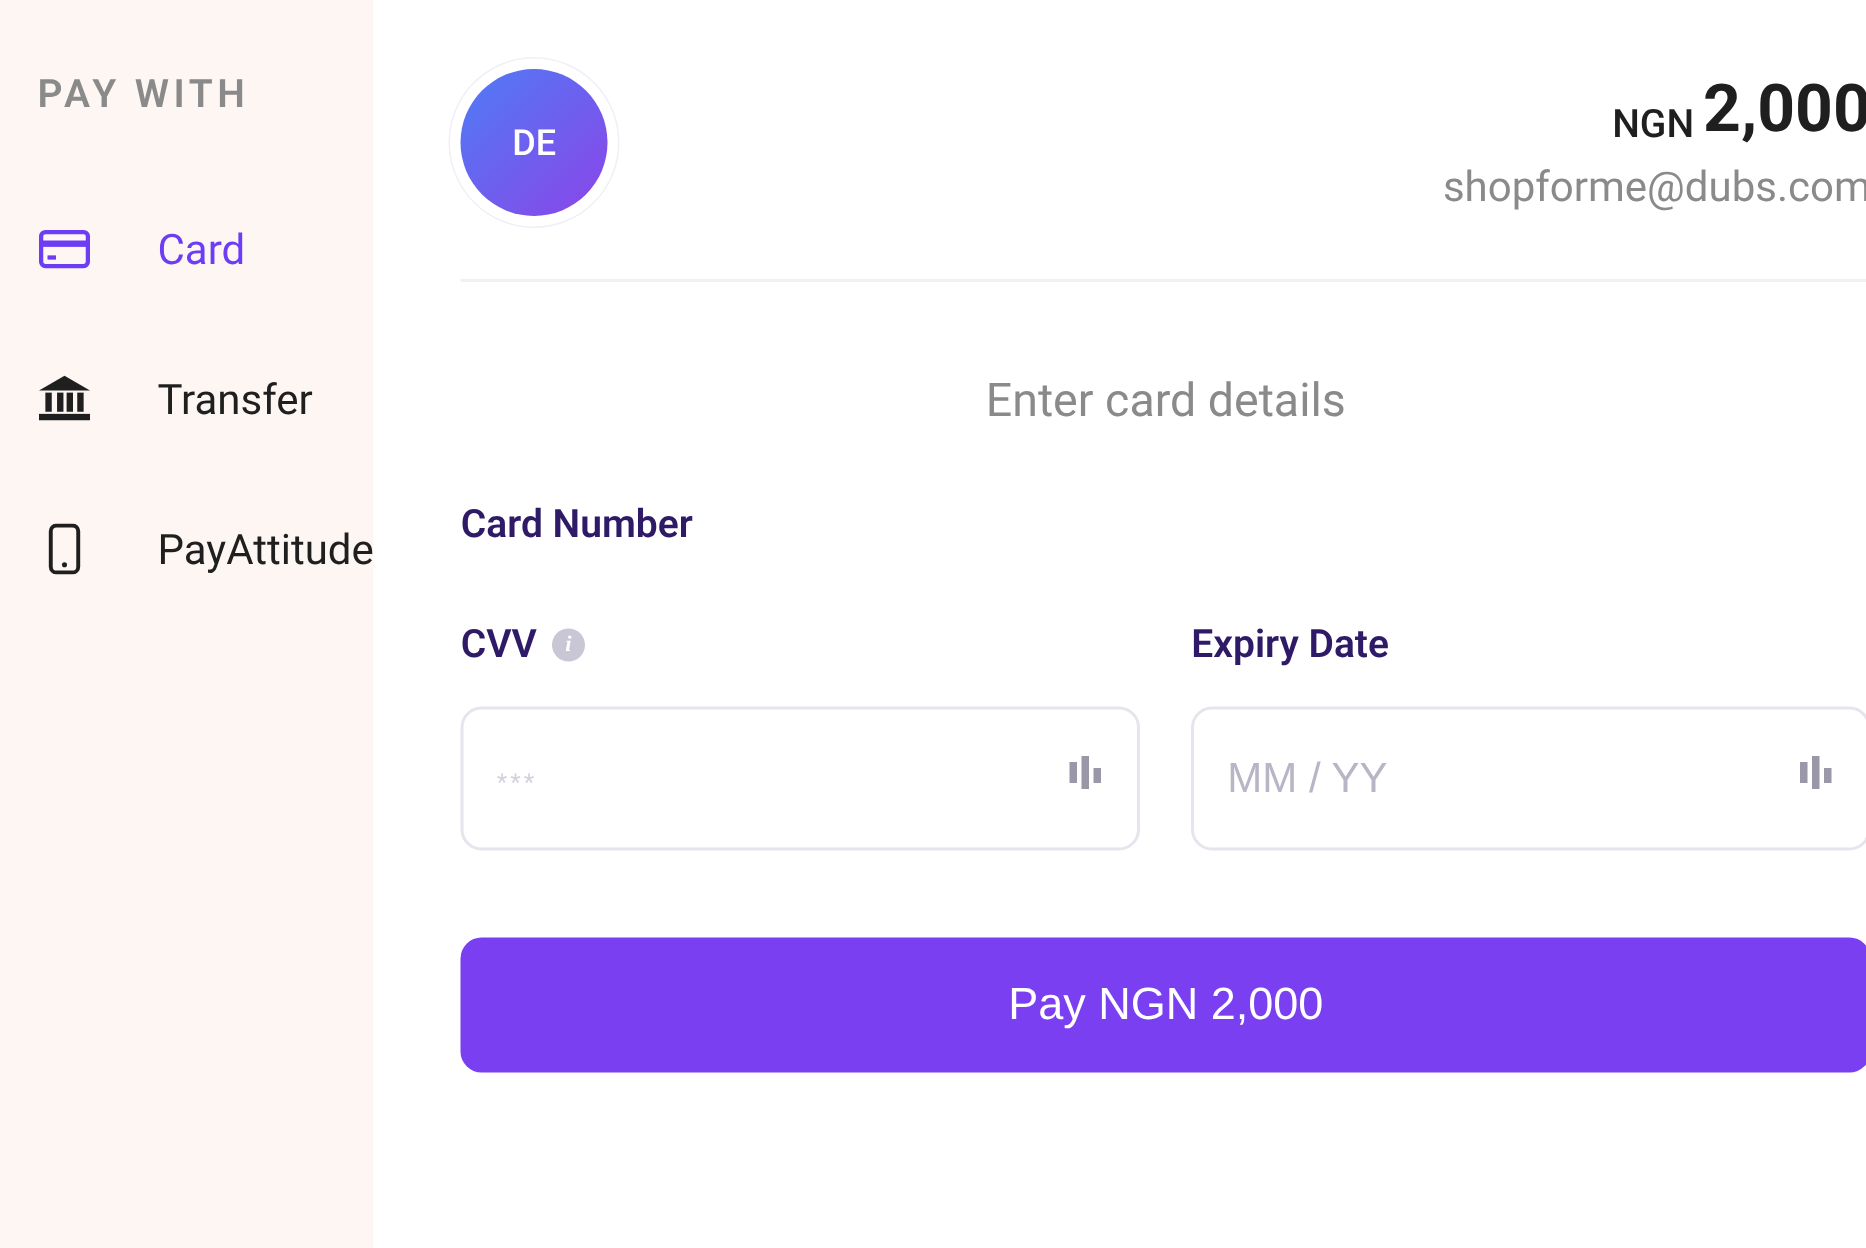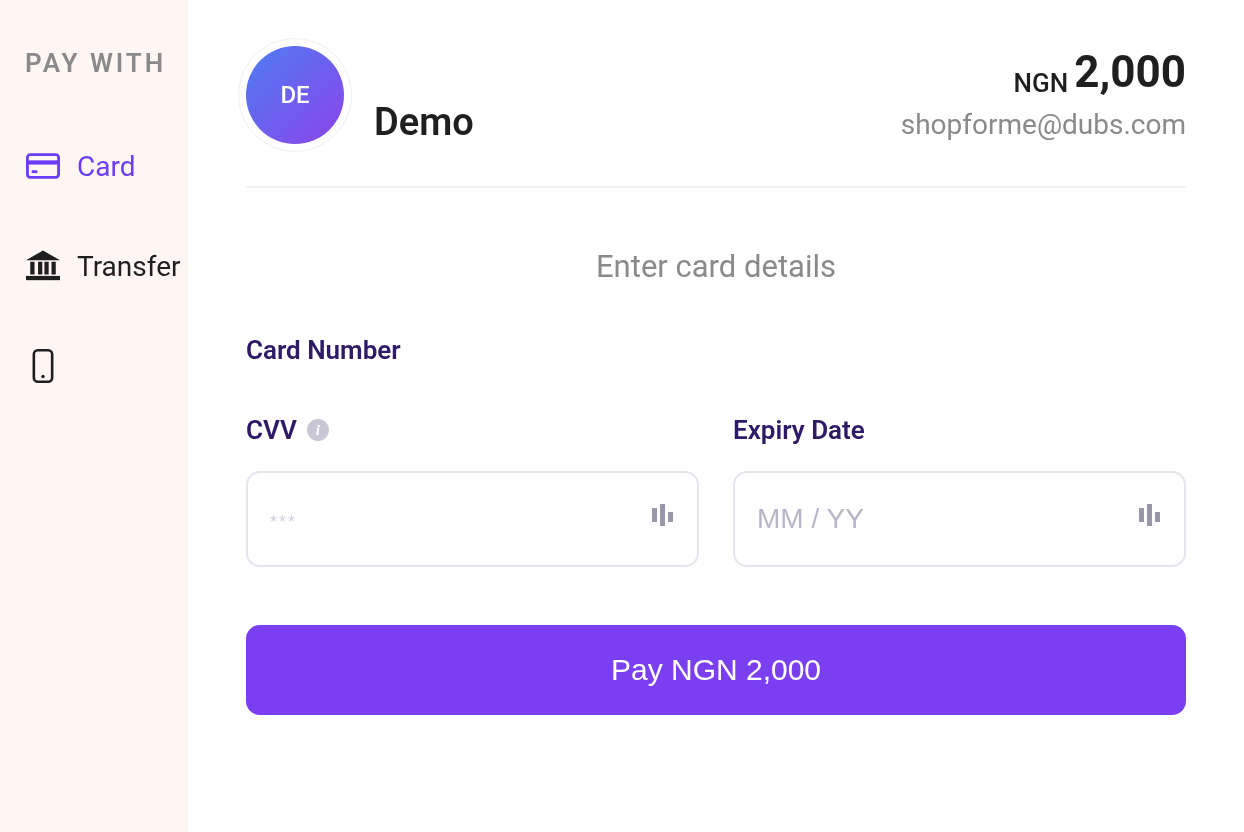--- a/index.html
+++ b/index.html
@@ -16,21 +16,21 @@
   .sidebar-title {
     font-size: 26px;
     font-weight: 600;
     letter-spacing: 3px;
     color: #8A8A8A;
   }
   .nav-items { margin-top: 70px; }
   .nav-item {
     display: flex;
     align-items: center;
-    gap: 16px;
+    gap: 44px;
     font-size: 28px;
     color: #1F1F1F;
     margin-bottom: 64px;
     cursor: pointer;
   }
   .nav-item.active { color: #6D3DF5; }
   .nav-icon { width: 36px; height: 36px; display: flex; align-items: center; justify-content: center; }
   .nav-icon svg { width: 34px; height: 34px; }
 
   
@@ -198,36 +198,36 @@
       <span>Transfer</span>
     </div>
 
     <div class="nav-item">
       <span class="nav-icon">
         <svg viewBox="0 0 16 26" fill="none">
           <rect x="1" y="1" width="14" height="24" rx="3" stroke="#1F1F1F" stroke-width="2"></rect>
           <circle cx="8" cy="21" r="1.3" fill="#1F1F1F"></circle>
         </svg>
       </span>
+      <span>PayAttitude</span>
     </div>
 
   </div>
 </aside>
 
 <main class="main">
 
   
 
   <div class="header">
     <div class="merchant">
       <div class="avatar">
         <span class="avatar-ring"></span>
         <span>DE</span>
       </div>
-      <div class="merchant-name">Demo</div>
     </div>
 
     <div class="amount-block">
       <div class="amount-line">
         <span class="currency">NGN</span>
         <span class="amount">2,000</span>
       </div>
       <div class="customer">shopforme@dubs.com</div>
     </div>
   </div>

